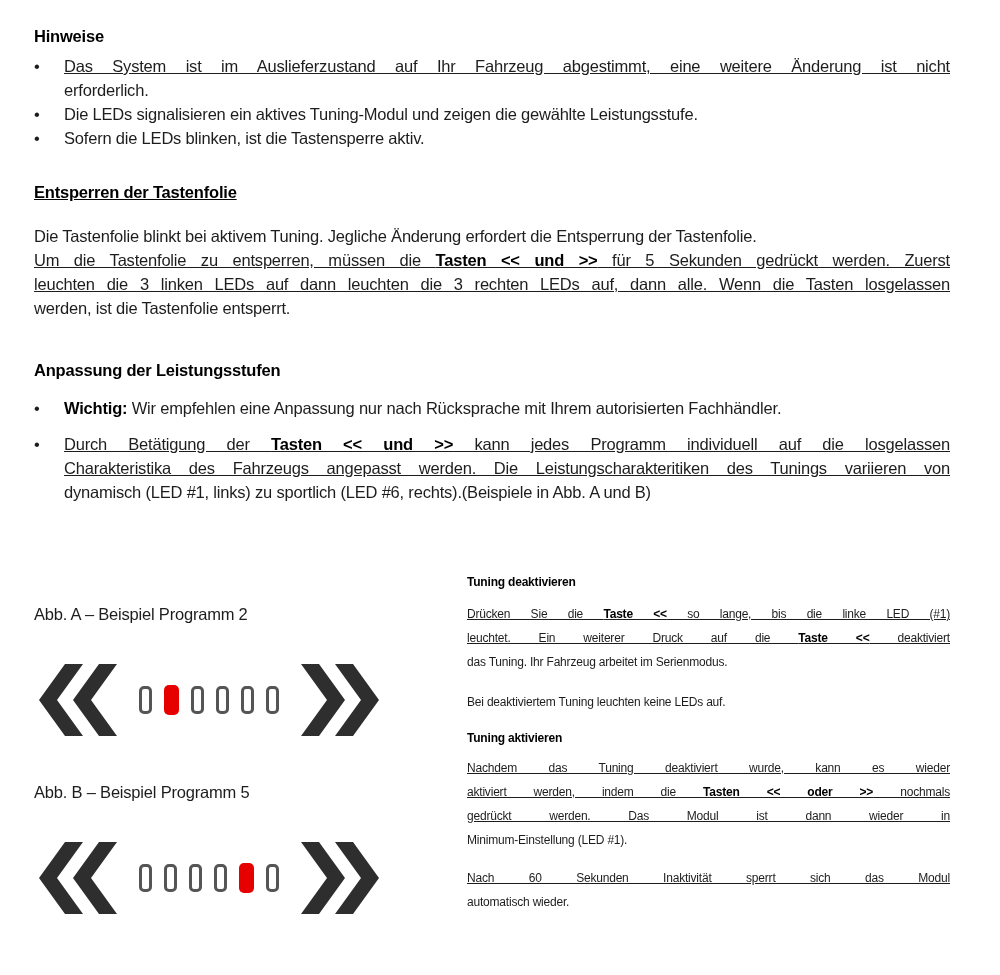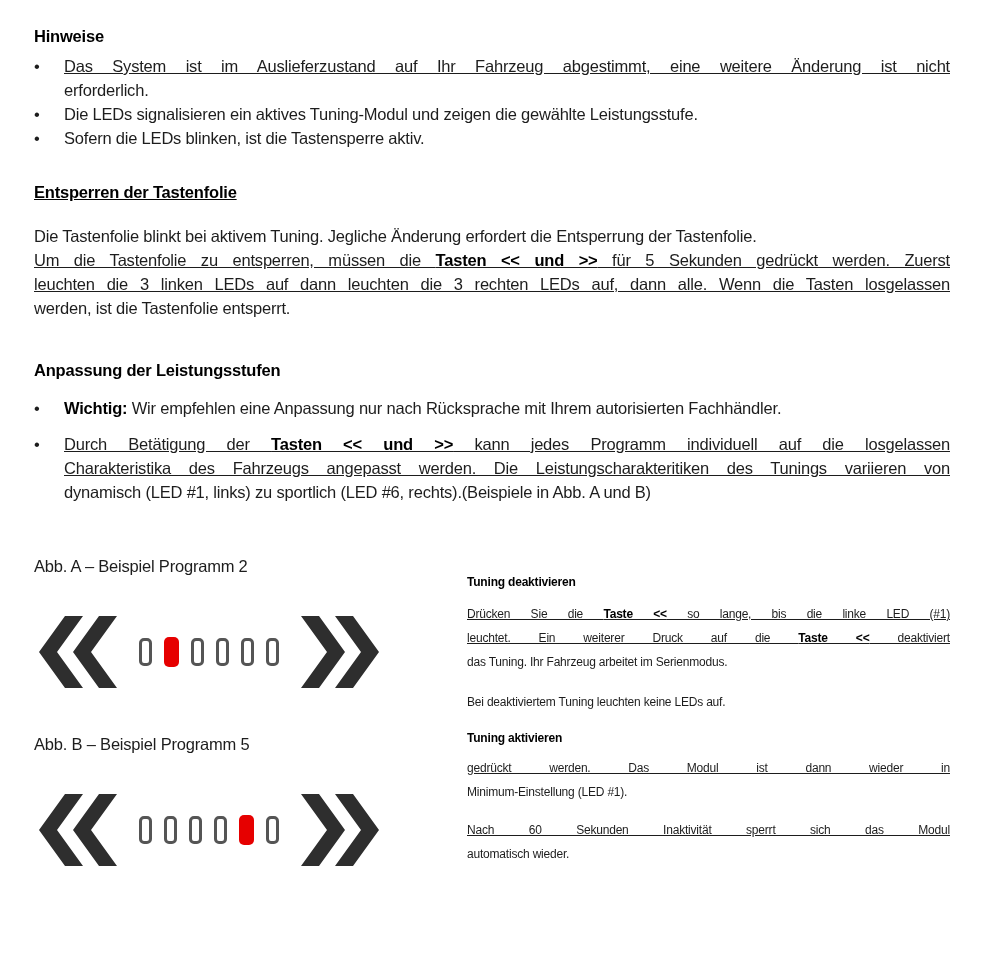--- a/index.html
+++ b/index.html
@@ -164,20 +164,22 @@
         <div class="p-deact">
             <div class="line-fill"><span>Drücken Sie die </span><span class="b">Taste &lt;&lt;</span><span> so lange, bis die linke LED (#1)</span></div>
             <div class="line-fill"><span>leuchtet. Ein weiterer Druck auf die </span><span class="b">Taste &lt;&lt;</span><span> deaktiviert</span></div>
             <div class="line-last"><span>das Tuning. Ihr Fahrzeug arbeitet im Serienmodus.</span></div>
           </div>
         <div class="p-note">
             <div class="line-last"><span>Bei deaktiviertem Tuning leuchten keine LEDs auf.</span></div>
           </div>
         <div class="heading h-act">Tuning aktivieren</div>
         <div class="p-act">
+            <div class="line-fill"><span>Nachdem das Tuning deaktiviert wurde, kann es wieder</span></div>
+            <div class="line-fill"><span>aktiviert werden, indem die </span><span class="b">Tasten &lt;&lt; oder &gt;&gt;</span><span> nochmals</span></div>
             <div class="line-fill"><span>gedrückt werden. Das Modul ist dann wieder in</span></div>
             <div class="line-last"><span>Minimum-Einstellung (LED #1).</span></div>
           </div>
         <div class="p-lock">
             <div class="line-fill"><span>Nach 60 Sekunden Inaktivität sperrt sich das Modul</span></div>
             <div class="line-last"><span>automatisch wieder.</span></div>
           </div>
       </div>
     </div>
 

